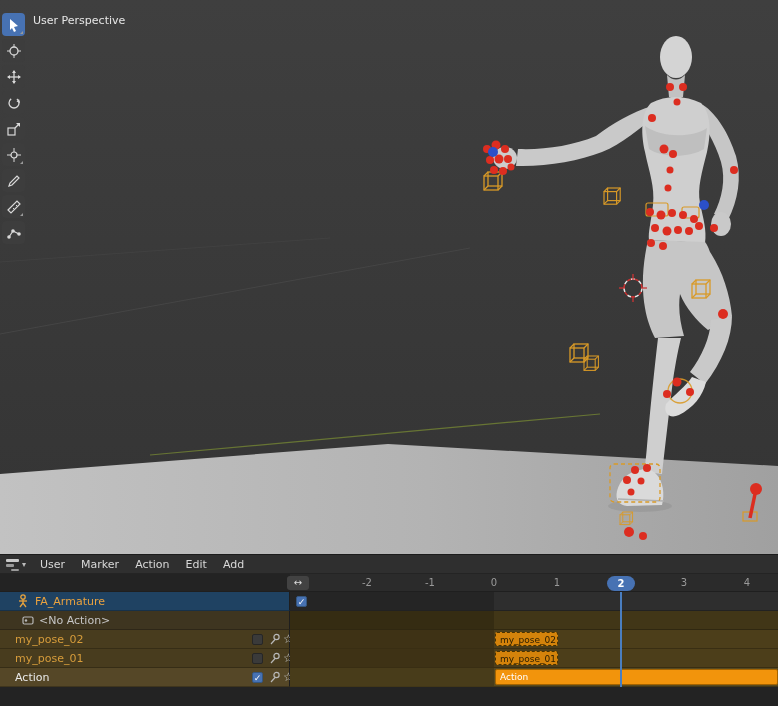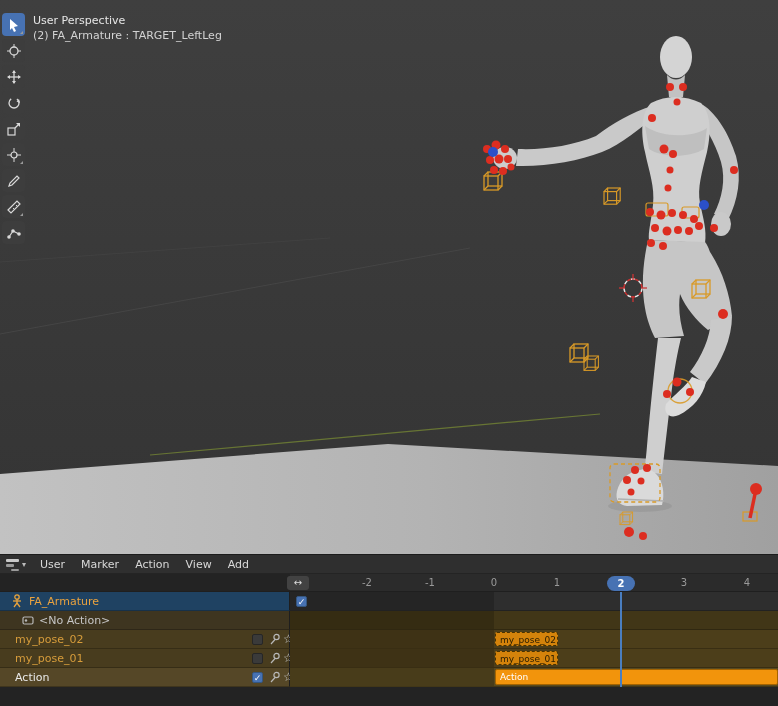--- a/index.html
+++ b/index.html
@@ -42,21 +42,21 @@
 
   .ds-rows { position:absolute; left:0; top:38px; width:778px; }
   .ds-row { position:absolute; left:0; width:778px; height:19px; }
   .ch { position:absolute; left:0; top:0; width:290px; height:19px; display:flex; align-items:center;
         border-right:1px solid #1e1e1e; border-bottom:1px solid rgba(0,0,0,0.25); }
   .ch svg { flex:none; }
   .ch-label { font-size:11px; white-space:nowrap; margin-left:5px; }
   .tl { position:absolute; left:290px; top:0; width:488px; height:19px; border-bottom:1px solid rgba(0,0,0,0.25); }
   .prezero { position:absolute; left:0; top:0; width:204px; height:100%; background:rgba(0,0,0,0.18); }
 
-  .row0 .ch { background:#1f4262; padding-left:10px;align-items:center; }
+  .row0 .ch { background:#1f4262; padding-left:16px;align-items:center; }
   .row0 .ch-label { color:#e9a23f; }
   .row0 .tl { background:#2e2e2e; }
   .row1 .ch { background:#3e3520; padding-left:22px; }
   .row1 .ch-label { color:#c6c6c6; }
   .row1 .tl { background:#413617; }
   .row2 .ch, .row3 .ch { background:#483c1e; padding-left:10px; }
   .row2 .ch-label, .row3 .ch-label { color:#d69c3b; }
   .row2 .tl, .row3 .tl { background:#4c3e1a; }
   .row4 .ch { background:#554727; padding-left:10px; }
   .row4 .ch-label { color:#e9e9e9; }
@@ -268,39 +268,38 @@
             <polyline points="2,11 6,5 12,8" fill="none" stroke="#d9d9d9" stroke-width="1.2"></polyline>
             <circle cx="2" cy="11" r="1.8" fill="#d9d9d9"></circle>
             <circle cx="6" cy="5" r="1.8" fill="#d9d9d9"></circle>
             <circle cx="12" cy="8" r="1.8" fill="#d9d9d9"></circle>
           </svg>
       </div>
     </div>
 
     <div class="vp-overlay">
       <div class="l1">User Perspective</div>
-      <div class="l2">(2) FA_Armature : TARGET_LeftLeg</div>
     </div>
   </div>
 
   <div class="dopesheet">
 
     <div class="ds-menubar">
       <div class="editor-btn">
         <svg width="15" height="13">
           <rect x="1" y="1" width="13" height="3" rx="1" fill="#c9c9c9"></rect>
           <rect x="1" y="6" width="8" height="3" rx="1" fill="#9a9a9a"></rect>
           <rect x="6" y="11" width="8" height="2" rx="1" fill="#9a9a9a"></rect>
         </svg>
         <span class="chev">▾</span>
       </div>
       <div class="menu-item">User</div>
       <div class="menu-item">Marker</div>
       <div class="menu-item">Action</div>
-      <div class="menu-item">View</div>
+      <div class="menu-item">Edit</div>
       <div class="menu-item">Add</div>
     </div>
 
     <div class="ds-ruler">
       <div class="ruler-left"></div>
       <div class="range-btn">↔</div>
       <span class="tick" style="left:367px">-2</span>
       <span class="tick" style="left:430px">-1</span>
       <span class="tick" style="left:494px">0</span>
       <span class="tick" style="left:557px">1</span>

